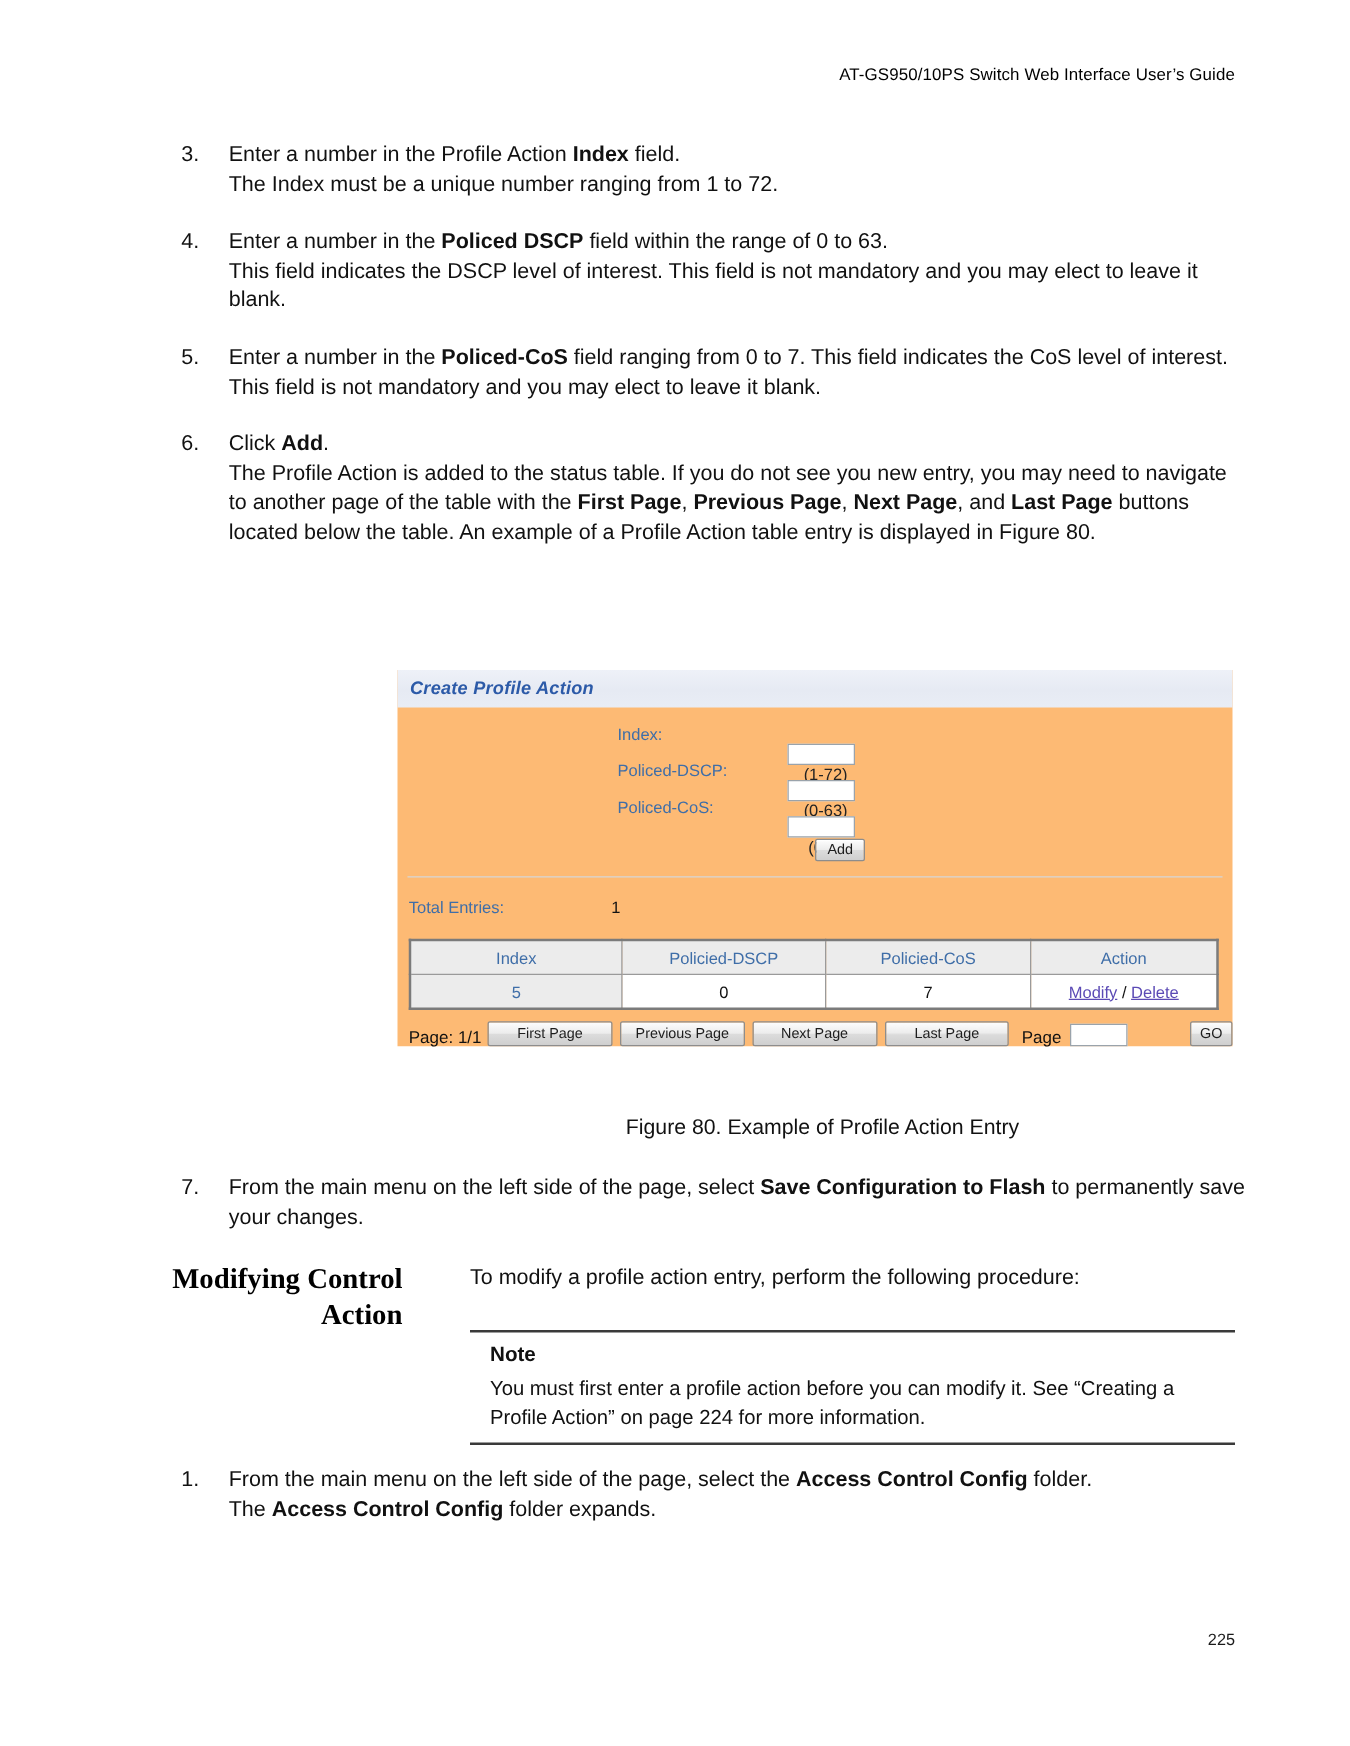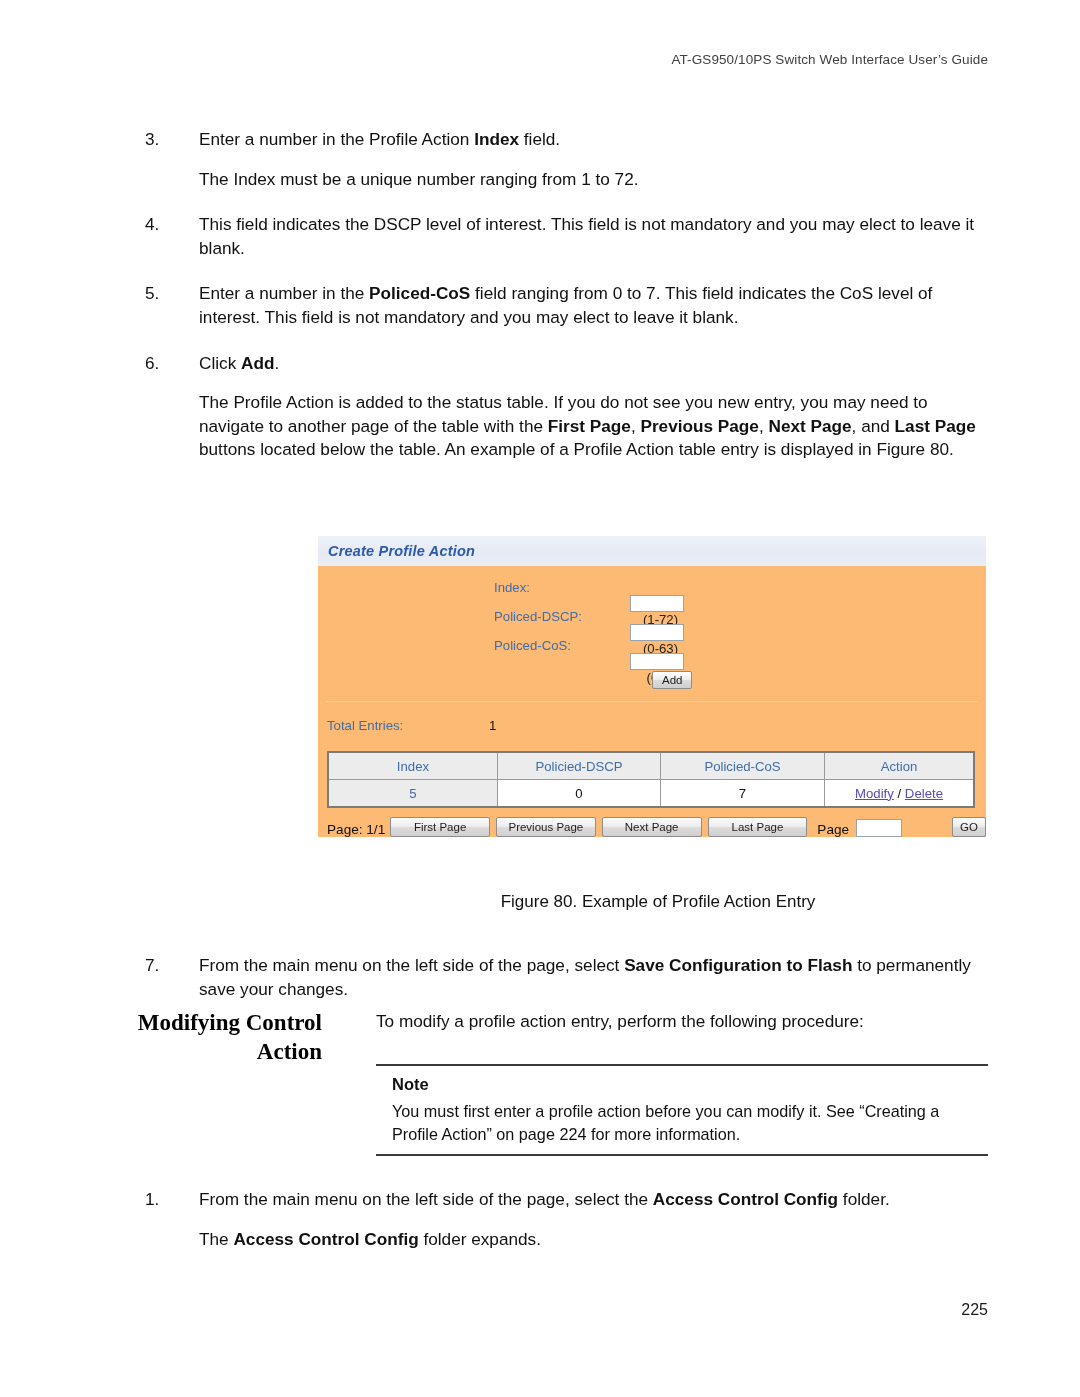--- a/index.html
+++ b/index.html
@@ -16,21 +16,21 @@
     overflow: hidden;
   }
 
   
   .page-header {
     position: absolute;
     top: 52px;
     right: 92px;
     font-size: 13.5px;
     letter-spacing: 0.1px;
-    color: #404040;
+    color: #000000;
     white-space: nowrap;
   }
 
   
   .content {
     position: absolute;
     left: 128px;
     top: 112px;
     width: 868px;
   }
@@ -50,21 +50,21 @@
   }
   ol.proc > li .num {
     position: absolute;
     left: 17px;
     top: 0;
     width: 30px;
     text-align: left;
     font-size: 17.2px;
   }
   ol.proc > li p {
-    margin: 16px;
+    margin: 0;
   }
   b, strong { font-weight: bold; }
 
   
   .figure-wrap {
     position: absolute;
     left: 318px;
     top: 536px;
     width: 680px;
   }
@@ -313,40 +313,41 @@
     left: 128px;
     top: 1172px;
     width: 868px;
   }
 
   
   .page-number {
     position: absolute;
     right: 92px;
     bottom: 78px;
-    font-size: 16px;
+    font-size: 13px;
     color: #1a1a1a;
   }
 </style>
 </head>
 <body>
 
 <div class="page-header">AT-GS950/10PS Switch Web Interface User’s Guide</div>
 
 <div class="content">
   <ol class="proc">
 
     <li>
       <span class="num">3.</span>
       <p><span>Enter a number in the Profile Action </span><b>Index</b><span> field.</span></p>
       <p>The Index must be a unique number ranging from 1 to 72.</p>
     </li>
 
     <li>
       <span class="num">4.</span>
+      <p><span>Enter a number in the </span><b>Policed DSCP</b><span> field within the range of 0 to 63.</span></p>
       <p>This field indicates the DSCP level of interest. This field is not mandatory and you may elect to leave it blank.</p>
     </li>
 
     <li>
       <span class="num">5.</span>
       <p><span>Enter a number in the </span><b>Policed-CoS</b><span> field ranging from 0 to 7. This field indicates the CoS level of interest. This field is not mandatory and you may elect to leave it blank.</span></p>
     </li>
 
     <li>
       <span class="num">6.</span>

